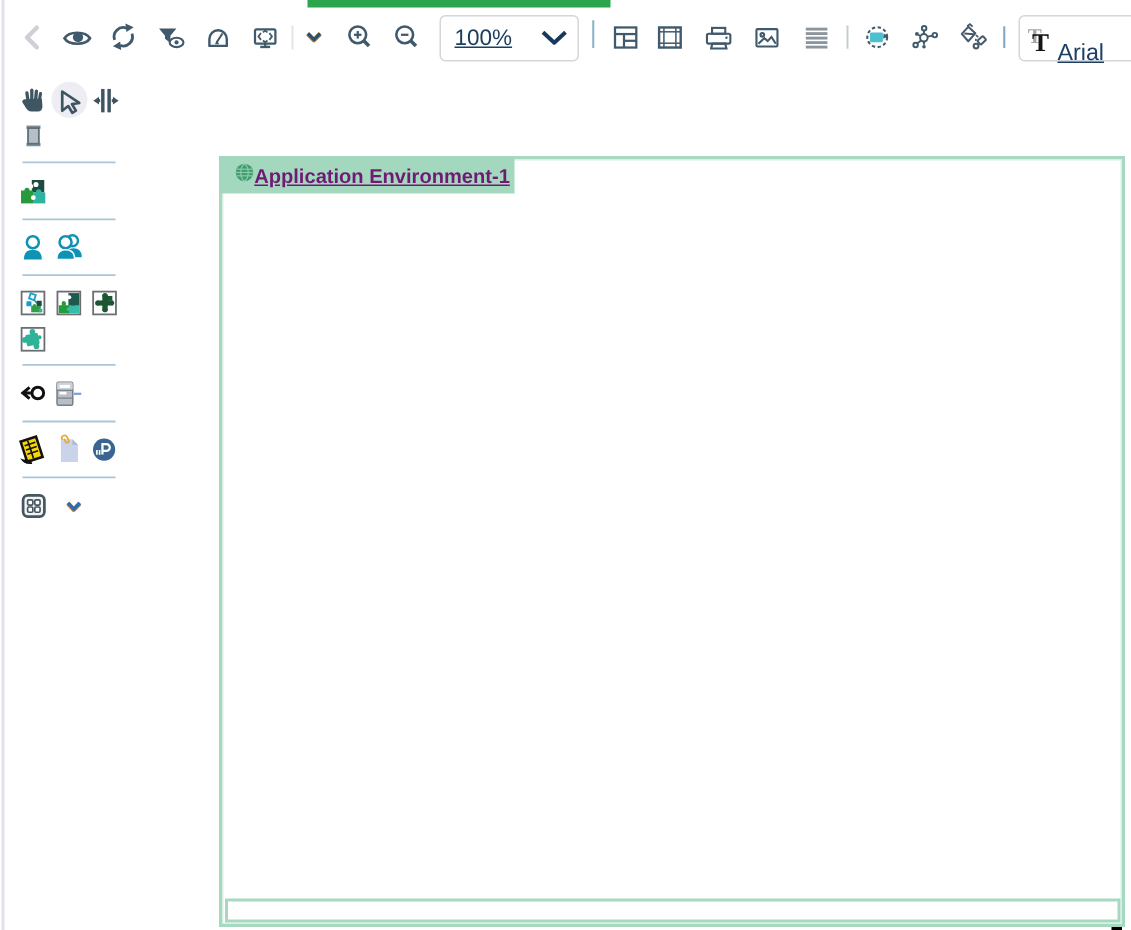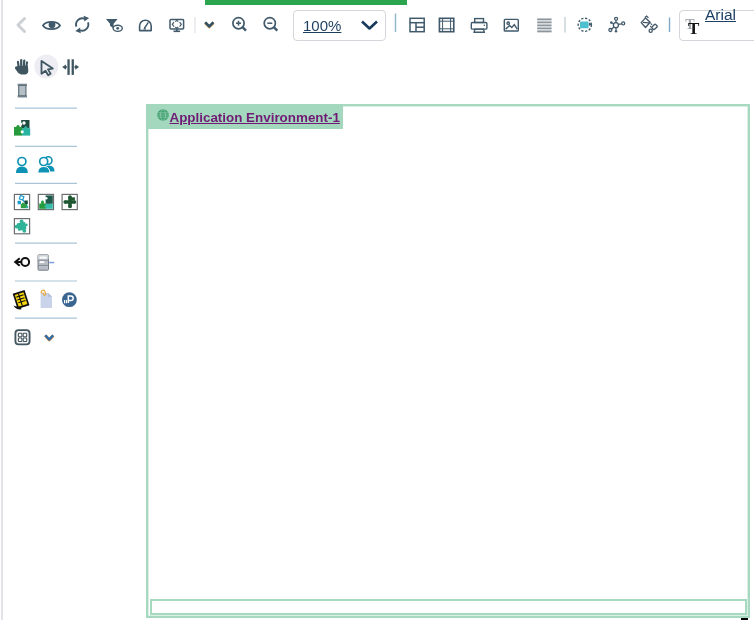--- a/index.html
+++ b/index.html
@@ -151,21 +151,21 @@
 <div class="abs" style="left:303px;top:17px;font-size:15px;color:#1b3d5e;">100%</div>
 <svg width="30" height="16" style="left:358px;top:17px;">
   <polyline points="4,4.5 11.5,11.5 19,4.5" fill="none" stroke="#173a5c" stroke-width="2.6" stroke-linejoin="round"></polyline>
 </svg>
 
 <div class="abs" style="left:679px;top:9.5px;width:95px;height:29px;border:1.2px solid #d3d6da;border-radius:4px;"></div>
 <svg width="28" height="32" style="left:682px;top:6px;">
   <text x="3.2" y="22.5" font-family="Liberation Serif,serif" font-weight="bold" font-size="14" fill="#a2a7ac">T</text>
   <text x="6" y="28.3" font-family="Liberation Serif,serif" font-weight="bold" font-size="17" fill="#151515">T</text>
 </svg>
-<div class="abs" style="left:705px;top:6px;font-size:15.5px;color:#1c3f63;">Arial</div>
+<div class="abs" style="left:705px;top:27px;font-size:15.5px;color:#1c3f63;">Arial</div>
 
 <svg width="90" height="580" style="left:0;top:40px;">
 
   <circle cx="46.3" cy="26.5" r="12" fill="#ededf3"></circle>
 
   <g fill="#3f5661">
     <rect x="17.2" y="20.8" width="2.2" height="7.5" rx="1.1" transform="rotate(-8 18.3 24.5)"></rect>
     <rect x="20.1" y="19" width="2.2" height="8.8" rx="1.1"></rect>
     <rect x="22.9" y="19.6" width="2.2" height="8.5" rx="1.1" transform="rotate(5 24 23.8)"></rect>
     <rect x="25.5" y="21.3" width="2.1" height="7.4" rx="1" transform="rotate(10 26.5 25)"></rect>

